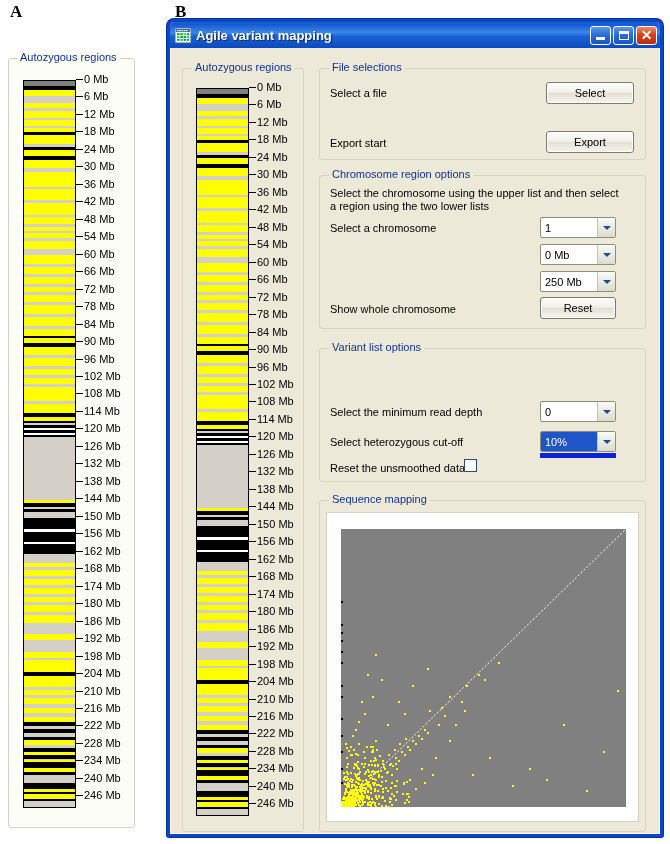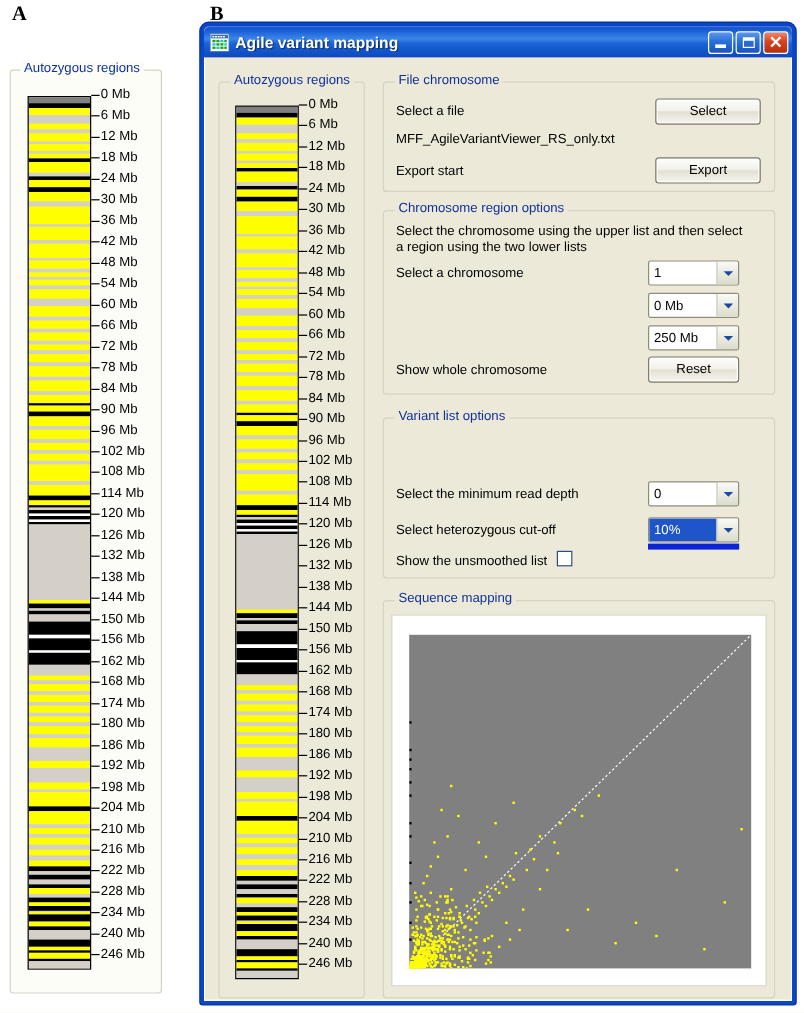--- a/index.html
+++ b/index.html
@@ -42,21 +42,21 @@
   }
   .band{position:absolute;left:0;width:100%;}
   .ticks{position:absolute;left:53px;top:0;width:62px;height:100%;}
   .tick{position:absolute;left:0;display:flex;align-items:center;}
   .tick .tline{width:7px;height:1px;background:#000;}
   .tick .tlabel{font-size:11px;color:#000;margin-left:1px;white-space:nowrap;line-height:1;}
 
   
   #window{
     position:absolute;left:167px;top:19px;width:496px;height:818px;
-    background:#f9a8d4;border:3px solid #0a46c8;border-radius:7px 7px 2px 2px;
+    background:#ec4899;border:3px solid #0a46c8;border-radius:7px 7px 2px 2px;
     box-sizing:border-box;
     box-shadow:0 0 0 1px #08329a;
   }
   .titlebar{
     position:relative;height:26px;
     background:linear-gradient(to bottom,#1b63d6 0%,#1257d1 8%,#3c85ea 40%,#1b63d6 55%,#0e4ec1 92%,#0a46c8 100%);
     border-radius:5px 5px 0 0;
     display:flex;align-items:center;padding:0 3px 0 5px;box-sizing:border-box;
   }
   .app-icon{width:16px;height:15px;flex:0 0 auto;margin-right:5px;}
@@ -797,24 +797,23 @@
               </div>
               <div class="tick" style="top: 710.352px;">
                 <div class="tline"></div>
                 <div class="tlabel">246 Mb</div>
               </div>
             </div>
         </div>
       </div>
 
       <div class="groupbox" style="left:148px;top:20px;width:325px;height:90px;">
-        <div class="gb-title">File chromosome</div>
+        <div class="gb-title">File selections</div>
         <div class="lbl" style="left:10px;top:18px;">Select a file</div>
         <div class="btn" style="left:226px;top:13px;width:88px;height:22px;">Select</div>
-        <div class="lbl" style="left:10px;top:41px;">MFF_AgileVariantViewer_RS_only.txt</div>
         <div class="lbl" style="left:10px;top:68px;">Export start</div>
         <div class="btn" style="left:226px;top:62px;width:88px;height:22px;">Export</div>
       </div>
 
       <div class="groupbox" style="left:148px;top:127px;width:325px;height:152px;">
         <div class="gb-title">Chromosome region options</div>
         <div class="lbl" style="left:10px;top:11px;width:290px;">Select the chromosome using the upper list and then select a region using the two lower lists</div>
         <div class="lbl" style="left:10px;top:46px;">Select a chromosome</div>
         <div class="combo" style="left:220px;top:41px;width:76px;">
           <div class="ctext">1</div>
@@ -848,21 +847,21 @@
             </div>
         </div>
         <div class="lbl" style="left:10px;top:87px;">Select heterozygous cut-off</div>
         <div class="combo focused" style="left:220px;top:82px;width:76px;">
           <div class="ctext">10%</div>
           <div class="carrow">
               <div class="chev"></div>
             </div>
         </div>
         <div class="focus-bar" style="left:220px;top:104px;width:76px;"></div>
-        <div class="lbl" style="left:10px;top:113px;">Show the unsmoothed list</div>
+        <div class="lbl" style="left:10px;top:113px;">Reset the unsmoothed data</div>
         <div class="checkbox" style="left:144px;top:110px;"></div>
       </div>
 
       <div class="groupbox" style="left:148px;top:452px;width:325px;height:330px;">
         <div class="gb-title">Sequence mapping</div>
         <div class="plot-frame" style="left:6px;top:11px;width:313px;height:310px;">
           <div class="plot-area" id="plot" style="left:14px;top:16px;width:285px;height:278px;">
             <svg class="diag" viewBox="0 0 100 100" preserveAspectRatio="none">
               <line x1="0" y1="100" x2="100" y2="0" stroke="#ffffff" stroke-width="0.35" stroke-dasharray="0.7 0.7"></line>
             </svg>

